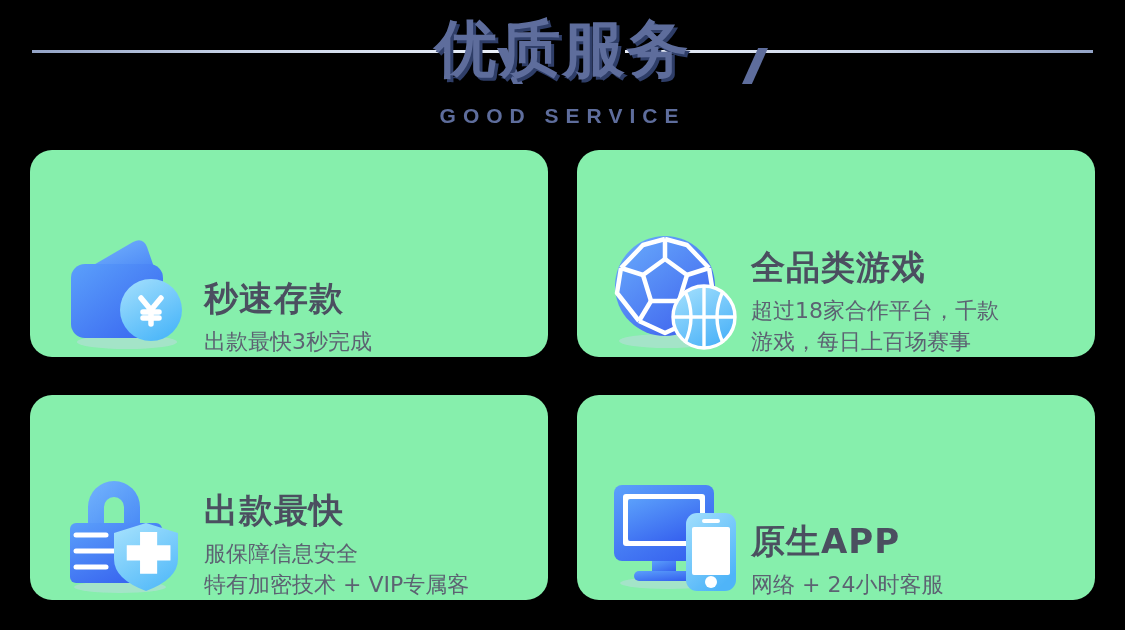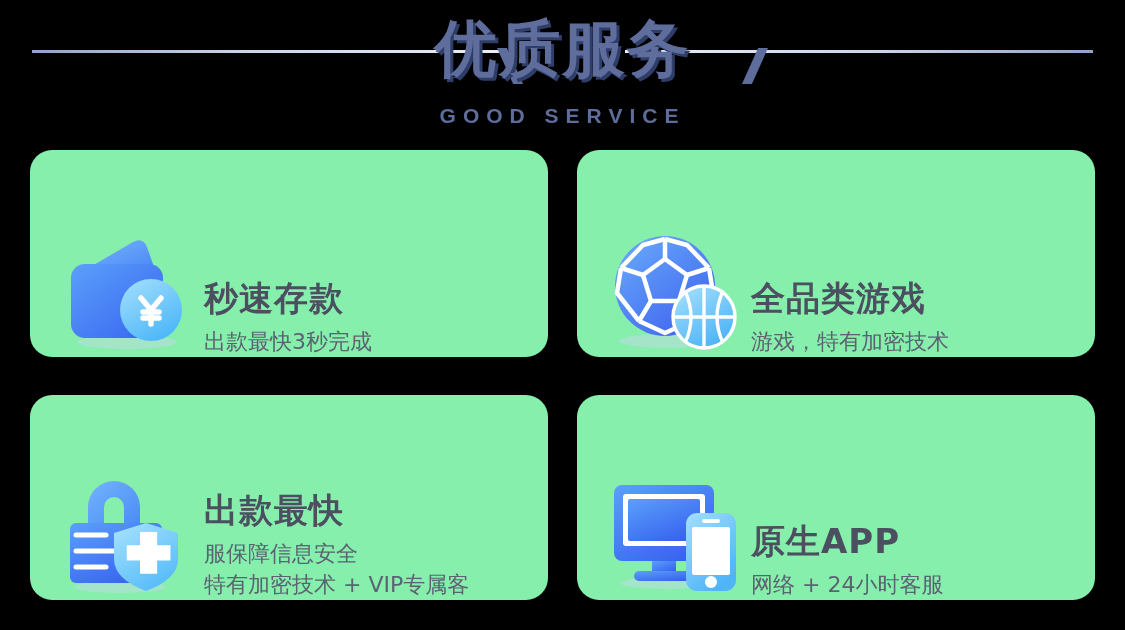--- a/index.html
+++ b/index.html
@@ -179,21 +179,22 @@
             <path d="M97 55 L97 117"></path>
             <path d="M66 86 H128"></path>
             <path d="M78 60 Q90 86 78 112"></path>
             <path d="M116 60 Q104 86 116 112"></path>
           </g>
         </svg>
       </div>
       <div class="card-text">
         <div class="card-title">全品类游戏</div>
         <div class="card-sub">
-          <div>游戏，特有加密技术</div>
+          <div>超过18家合作平台，千款</div>
+          <div>游戏，每日上百场赛事</div>
         </div>
       </div>
     </div>
 
     <div class="card">
       <div class="icon-wrap">
         <svg width="128" height="124" viewBox="0 0 128 124">
           <defs>
             <linearGradient id="l-body" x1="0" y1="0" x2="0.7" y2="1">
               <stop offset="0" stop-color="#5ba0fb"></stop>

